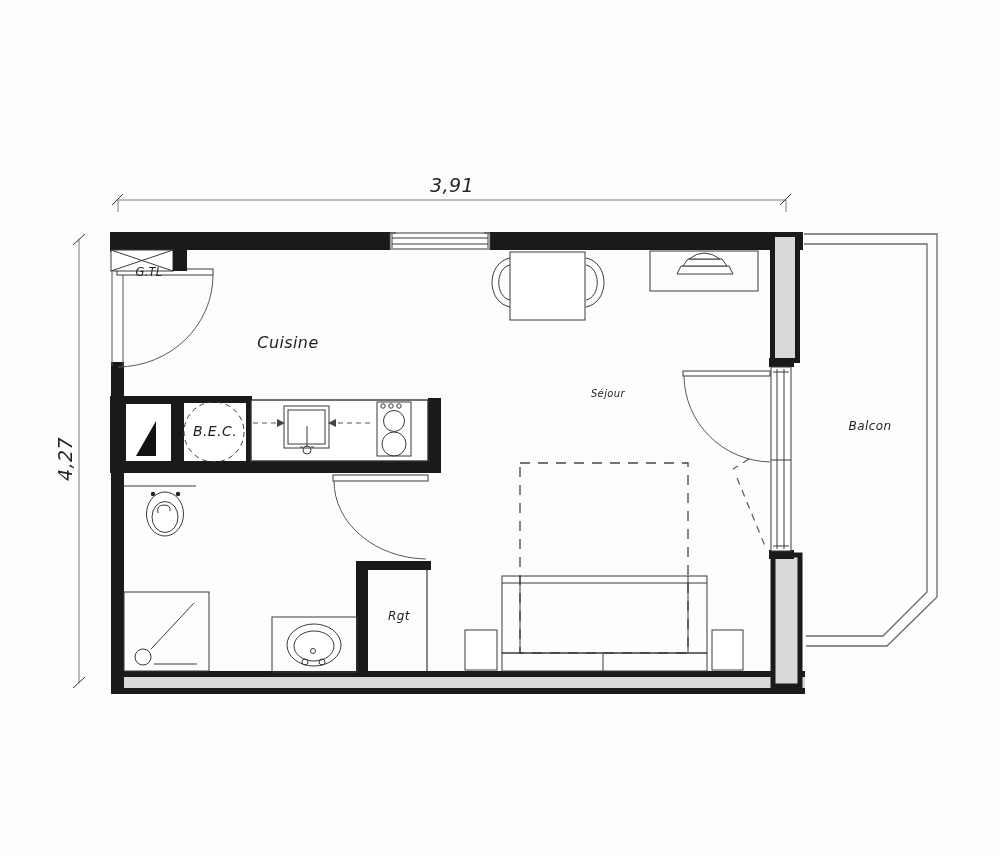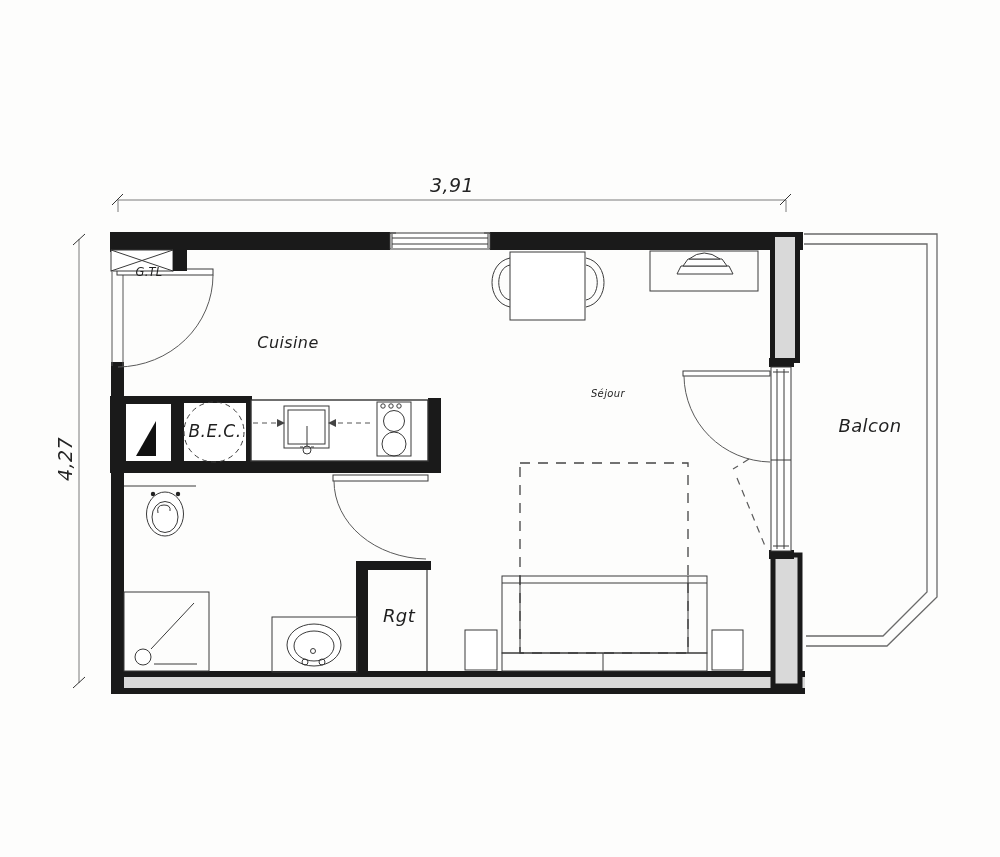--- a/index.html
+++ b/index.html
@@ -18,23 +18,23 @@
     color:#1f1f1f;
     white-space:nowrap;
     text-align:center;
     letter-spacing:.4px;
     line-height:1.25;
   }
   .lbl.rot{transform:translate(-50%,-50%) rotate(-90deg);}
   .dim{font-size:19px;color:#242424;}
   .room-lg{font-size:10px;}
   .room-md{font-size:16px;margin-top:16px;}
-  .room-sm{font-size:18px;}
+  .room-sm{font-size:12px;}
   .tag-sm{font-size:11.5px;letter-spacing:.2px;}
-  .tag-md{font-size:17px;}
+  .tag-md{font-size:14px;}
 </style>
 </head>
 <body>
 
 <div class="page">
 
 <svg width="1000" height="857" viewBox="0 0 1000 857">
 
   <g stroke="#6a6a6a" stroke-width="1.3" fill="none">
     <path d="M 804 234 H 937 V 597 L 887 646 H 806"></path>

